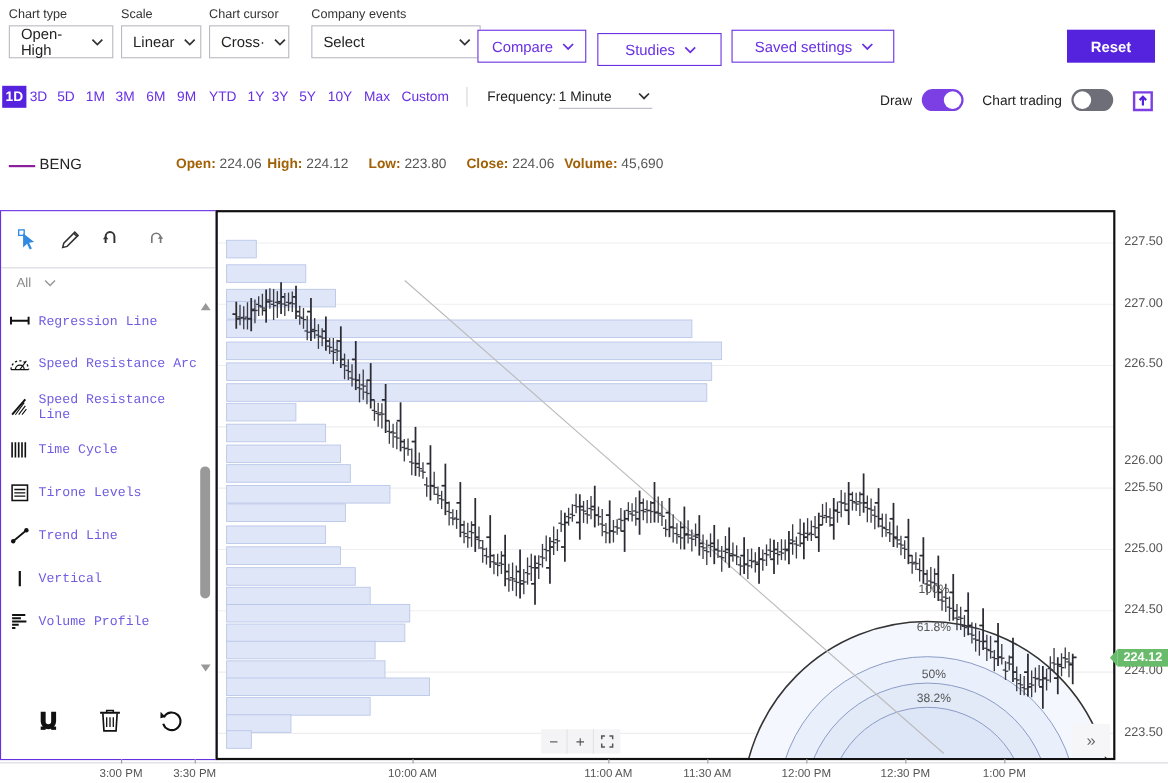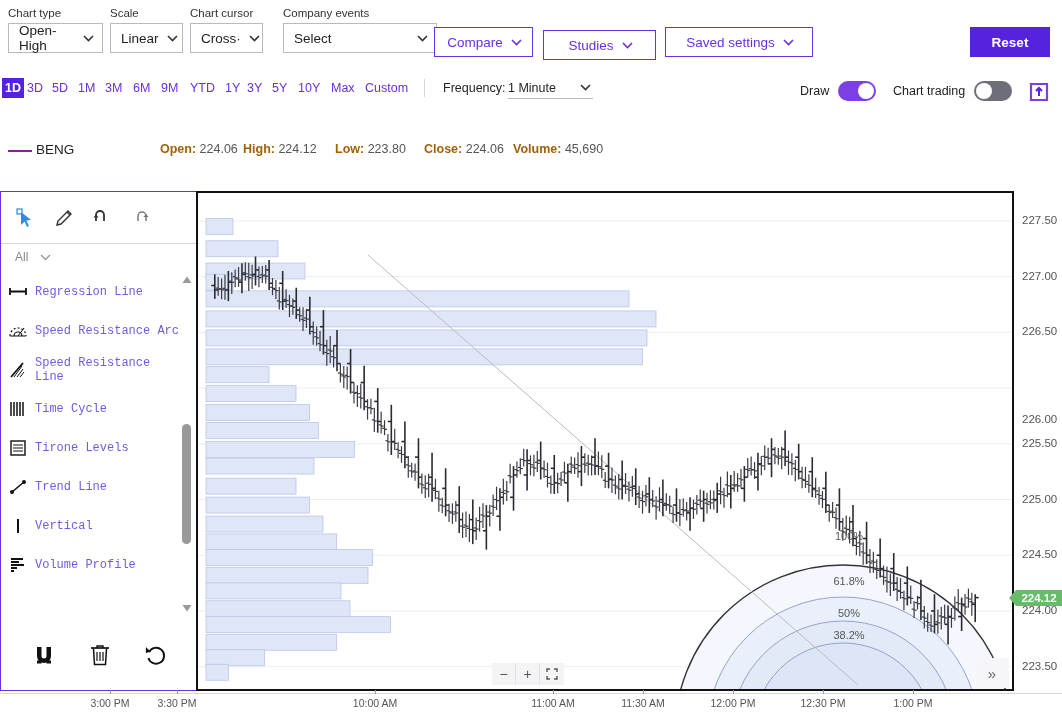--- a/index.html
+++ b/index.html
@@ -1099,21 +1099,21 @@
       <line x1="764.5263157894738" y1="412.8741170758804" x2="767.0263157894738" y2="412.8741170758804" stroke="#3a3a44" stroke-width="1.2"></line>
       <line x1="767.0263157894738" y1="413.98872381745235" x2="769.5263157894738" y2="413.98872381745235" stroke="#3a3a44" stroke-width="1.2"></line>
       <line x1="770.421052631579" y1="395.6169773893746" x2="770.421052631579" y2="414.68243368628924" stroke="#3a3a44" stroke-width="1.2"></line>
       <line x1="767.921052631579" y1="404.9664724649763" x2="770.421052631579" y2="404.9664724649763" stroke="#3a3a44" stroke-width="1.2"></line>
       <line x1="770.421052631579" y1="406.08107920654834" x2="772.921052631579" y2="406.08107920654834" stroke="#3a3a44" stroke-width="1.2"></line>
       <line x1="773.8157894736843" y1="399.66700189577625" x2="773.8157894736843" y2="422.6711080285438" stroke="#3a3a44" stroke-width="1.2"></line>
       <line x1="771.3157894736843" y1="408.7854196143692" x2="773.8157894736843" y2="408.7854196143692" stroke="#3a3a44" stroke-width="1.2"></line>
       <line x1="773.8157894736843" y1="409.90002635594124" x2="776.3157894736843" y2="409.90002635594124" stroke="#3a3a44" stroke-width="1.2"></line>
     </svg>
 <div class="arc-label" style="left: 651px; top: 337px;">100%</div>
-    <div class="arc-label" style="left: 651px; top: 382px;">61.8%</div>
+    <div class="arc-label" style="left: 651px; top: 372px;">61.8%</div>
     <div class="arc-label" style="left: 651px; top: 414px;">50%</div>
     <div class="arc-label" style="left: 651px; top: 436px;">38.2%</div>
   </div>
 
 <div class="zoom-ctrl">
   <div class="zc-btn">−</div>
   <div class="zc-btn">+</div>
   <div class="zc-btn">
     <svg width="12" height="12" viewBox="0 0 12 12">
         <path d="M1 4V1h3M11 4V1H8M1 8v3h3M11 8v3H8" fill="none" stroke="#555" stroke-width="1.4"></path>

